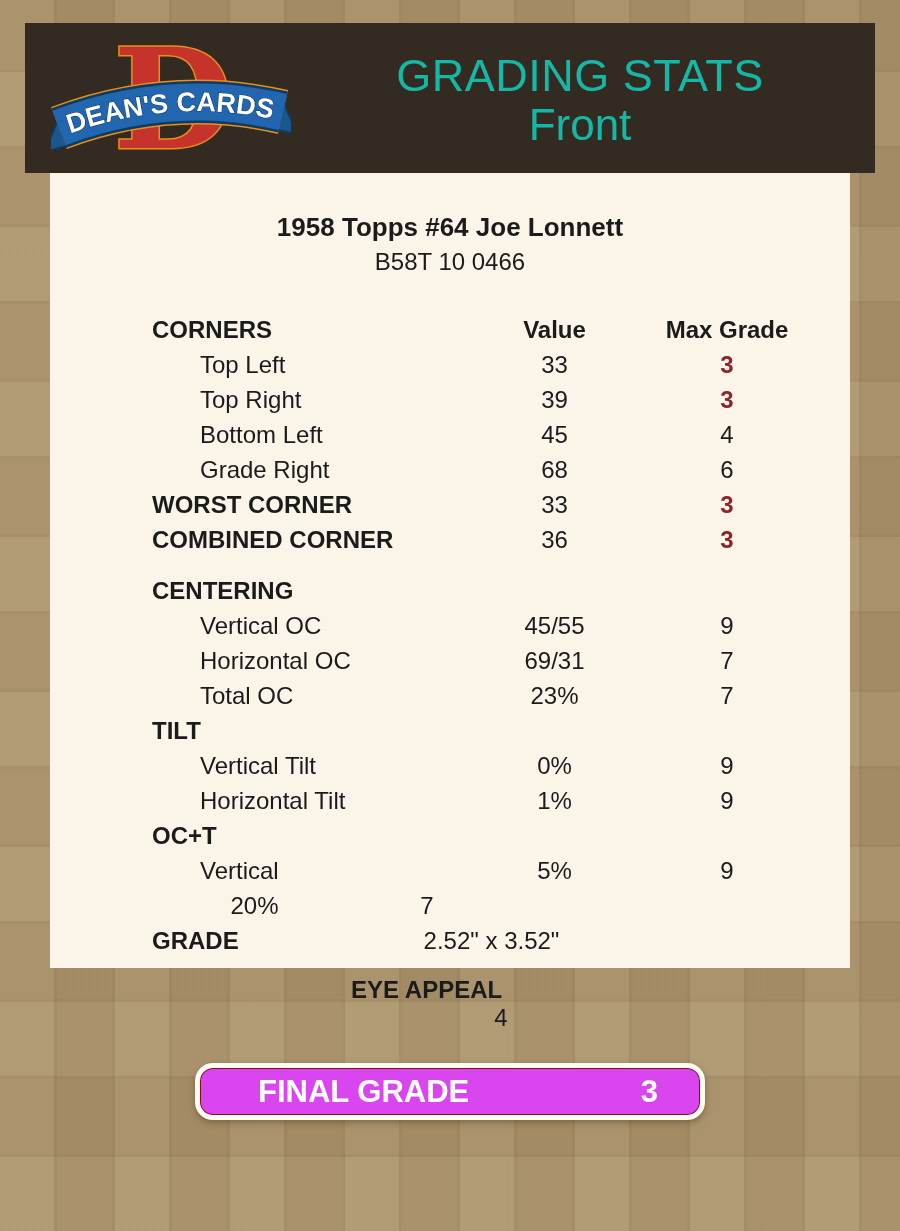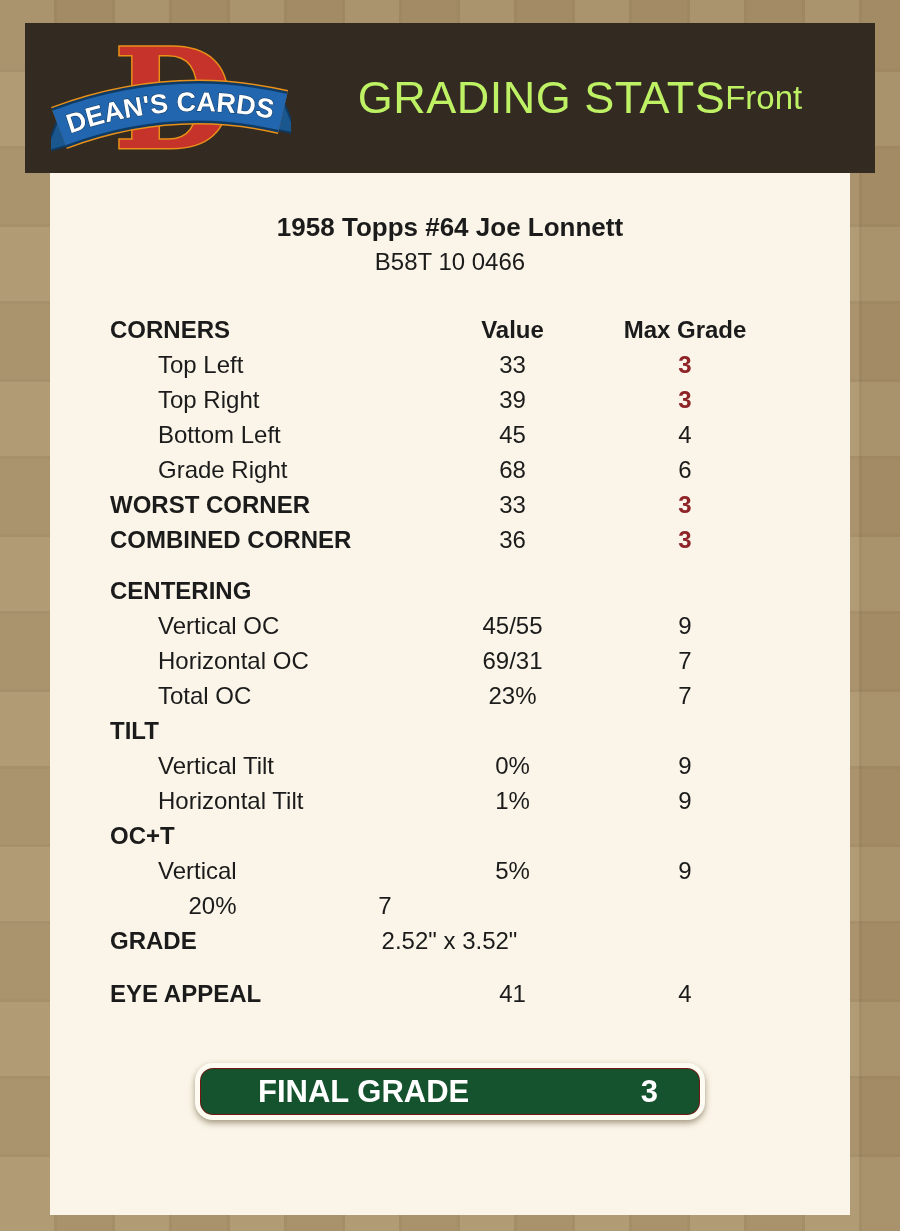--- a/index.html
+++ b/index.html
@@ -11,49 +11,49 @@
       repeating-linear-gradient(90deg, rgba(255,244,214,0.06) 0 54px, rgba(96,74,44,0.10) 54px 57px, rgba(139,113,74,0.09) 57px 112px, rgba(96,74,44,0.10) 112px 115px),
       repeating-linear-gradient(0deg, rgba(255,244,214,0.05) 0 74px, rgba(96,74,44,0.10) 74px 77px, rgba(134,108,70,0.09) 77px 152px, rgba(96,74,44,0.10) 152px 155px);
   }
   .header {
     position:absolute; left:25px; top:23px; width:850px; height:150px;
     background:#332a21;
   }
   .logo { position:absolute; left:26px; top:5px; width:240px; height:140px; }
   .titles {
     position:absolute; left:270px; right:10px; top:0; height:100%;
-    display:flex; flex-direction:row; justify-content:center; align-items:center;
-    color:#bef264;
+    display:flex; flex-direction:column; justify-content:center; align-items:center;
+    color:#14b8a6;
   }
   .hd-title { font-size:45px; line-height:54px; letter-spacing:0.5px; }
-  .hd-sub   { font-size:33px; line-height:44px; }
+  .hd-sub   { font-size:44px; line-height:44px; }
   .card {
-    position:absolute; left:50px; top:173px; width:800px; height:1042px;
+    position:absolute; left:50px; top:173px; width:800px; height:795px;
     background:#faf5e8; color:#1b1b1b;
   }
   .card-title  { margin-top:38px; text-align:center; font-size:26px; font-weight:bold; line-height:32px; }
   .card-serial { margin-top:5px;  text-align:center; font-size:24px; line-height:28px; }
   .stats-table { margin-top:36px; }
   .row {
     height:35px; display:flex; align-items:center;
-    padding-left:60px; font-size:24px;
+    padding-left:102px; font-size:24px;
   }
   .row .lbl { width:300px; }
   .row .lbl.indent { padding-left:48px; width:252px; box-sizing:border-box; width:300px; }
   .row .val { width:205px; text-align:center; }
   .row .max { width:140px; text-align:center; }
   .bold { font-weight:bold; }
   .red  { color:#8e2328; font-weight:bold; }
   .gap16 { margin-top:16px; }
-  .gap18 { margin-top:18px; }
+  .gap18 { margin-top:18px;flex-direction:column; }
   .shiftL { transform:translateX(-63px); }
   .final-wrap { margin-top:52px; display:flex; justify-content:center; }
   .final-grade {
     box-sizing:border-box; width:510px; height:57px;
-    background:#14532d; border:5px solid #fdfbf2; border-radius:18px;
+    background:#d946ef; border:5px solid #fdfbf2; border-radius:18px;
     box-shadow:0 3px 6px rgba(95,75,45,0.55), inset 0 0 0 1px #7a1414;
     display:flex; align-items:center; justify-content:space-between;
     padding:0 42px 0 58px; color:#ffffff; font-size:31px; font-weight:bold;
     cursor:pointer;
   }
 </style>
 </head>
 <body>
 
 <div class="header">
@@ -164,21 +164,20 @@
       <span class="val">20%</span>
       <span class="max">7</span>
     </div>
     <div class="row">
       <span class="lbl bold">GRADE</span>
       <span class="val shiftL">2.52" x 3.52"</span>
       <span class="max"></span>
     </div>
     <div class="row gap18">
       <span class="lbl bold">EYE APPEAL</span>
-      <span class="val">41</span>
       <span class="max">4</span>
     </div>
   </div>
 
   <div class="final-wrap">
     <div class="final-grade">
       <span>FINAL GRADE</span>
       <span>3</span>
     </div>
   </div>

